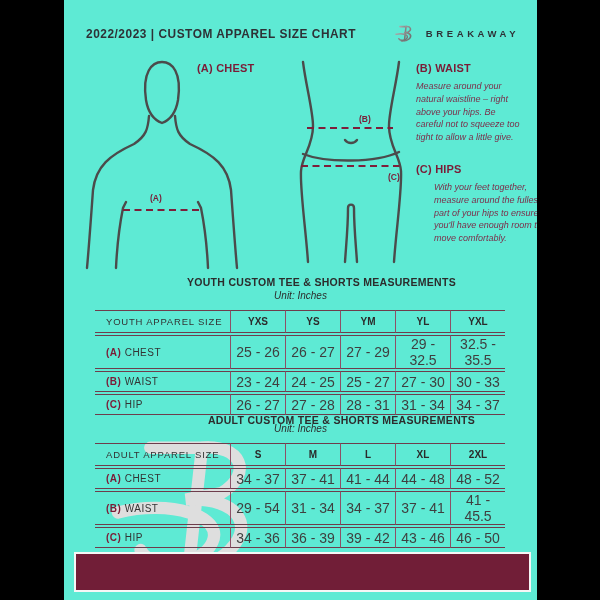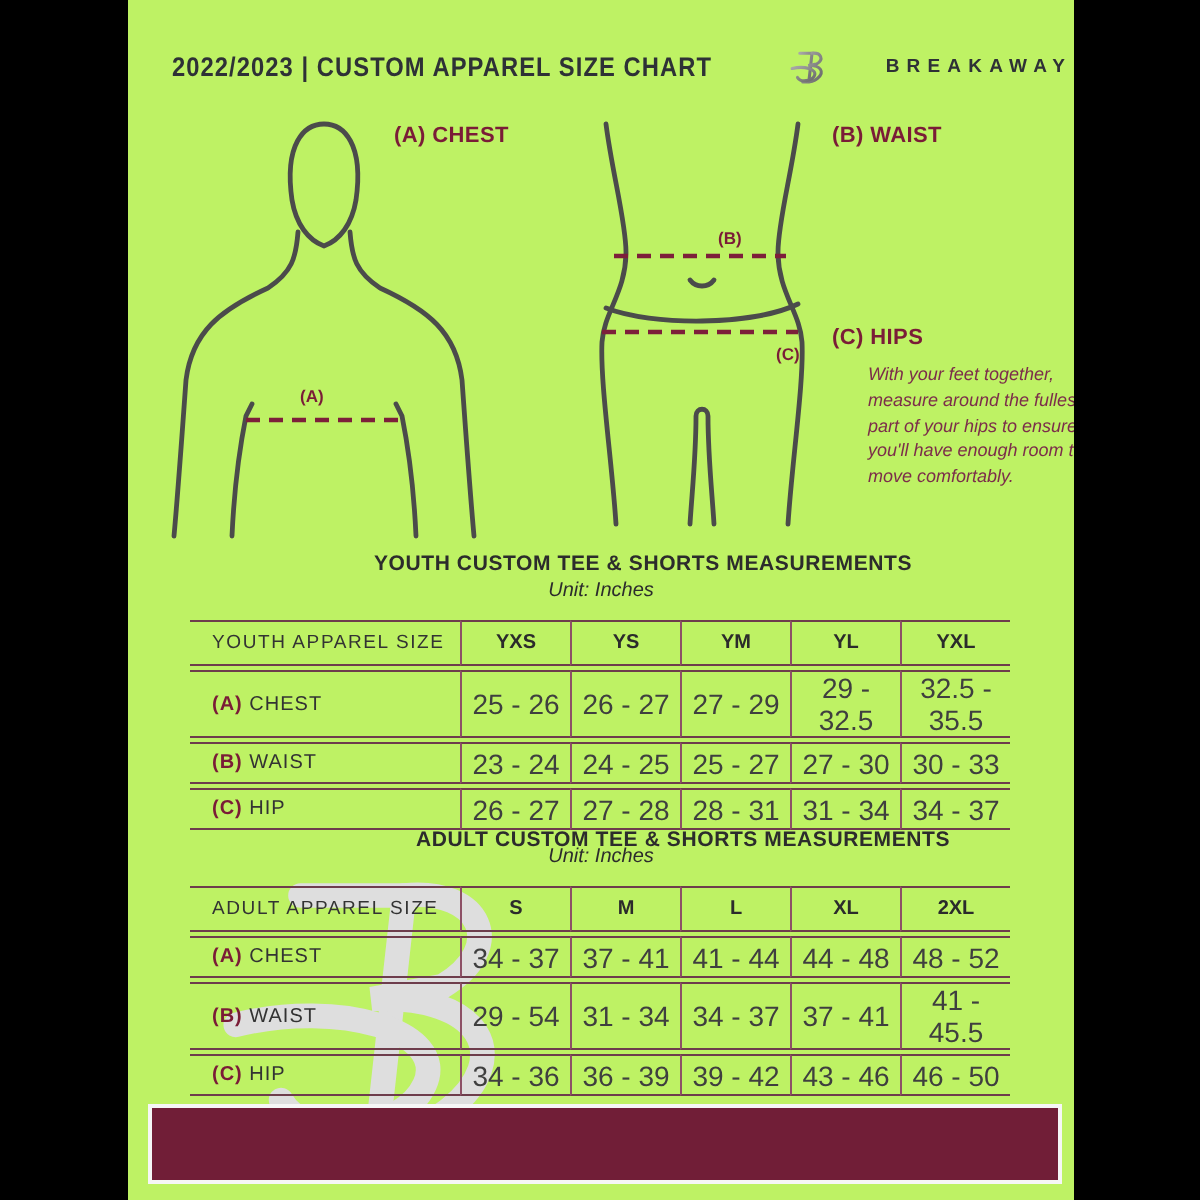--- a/index.html
+++ b/index.html
@@ -1,25 +1,25 @@
 <!DOCTYPE html>
 <html><head>
 <meta charset="utf-8">
 <style>
   html,body{margin:0;padding:0;background:#000;}
   .stage{position:relative;width:600px;height:600px;background:#000;overflow:hidden;
          font-family:"Liberation Sans", sans-serif;}
-  .doc{position:absolute;left:64px;top:0;width:473px;height:600px;background:#bef264;overflow:hidden;}
+  .doc{position:absolute;left:64px;top:0;width:473px;height:600px;background:#5eead4;overflow:hidden;}
 
   
   .hdr{position:absolute;left:22px;right:20px;top:20px;height:26px;display:flex;
        justify-content:space-between;align-items:center;}
   .hdr-title{font-size:13.5px;font-weight:bold;color:#2e3136;letter-spacing:.6px;
              transform:scaleX(.88);transform-origin:left center;white-space:nowrap;}
-  .brand{display:flex;align-items:center;gap:24px;justify-content:space-between;}
+  .brand{display:flex;align-items:center;gap:7px;justify-content:space-between;}
   .brand-name{font-size:9.5px;font-weight:bold;color:#2e3136;letter-spacing:3.6px;}
 
   
   .sec-h{position:absolute;font-size:11px;font-weight:bold;color:#7a1c37;letter-spacing:.2px;}
   .sec-p{position:absolute;font-size:9px;font-style:italic;color:#7c2e4a;line-height:1.42;}
 
   .diag-label{position:absolute;font-size:8.5px;font-weight:bold;color:#7a1c37;}
 
   svg{position:absolute;overflow:visible;}
 
@@ -105,20 +105,21 @@
       </g>
       <line x1="21" y1="72" x2="107" y2="72" stroke="#7d1f3a" stroke-width="2.2" stroke-dasharray="7 4.5"></line>
       <line x1="15" y1="110" x2="113" y2="110" stroke="#7d1f3a" stroke-width="2.2" stroke-dasharray="7 4.5"></line>
     </svg>
     <span class="diag-label" style="left:295px;top:114px;">(B)</span>
     <span class="diag-label" style="left:324px;top:172px;">(C)</span>
 
     <span class="sec-h" style="left:133px;top:62px;">(A) CHEST</span>
 
     <span class="sec-h" style="left:352px;top:62px;">(B) WAIST</span>
+    <span class="sec-p" style="left:352px;top:80px;width:108px;">Measure around your natural waistline – right above your hips. Be careful not to squeeze too tight to allow a little give.</span>
 
     <span class="sec-h" style="left:352px;top:163px;">(C) HIPS</span>
     <span class="sec-p" style="left:370px;top:181px;width:116px;">With your feet together, measure around the fullest part of your hips to ensure you'll have enough room to move comfortably.</span>
 
     <div class="tbl-title" style="top:276px;">YOUTH CUSTOM TEE &amp; SHORTS MEASUREMENTS</div>
     <div class="tbl-unit" style="top:290px;">Unit: Inches</div>
     <table style="top:308px;">
       <colgroup>
           <col class="c-label">
           <col class="c-size">

